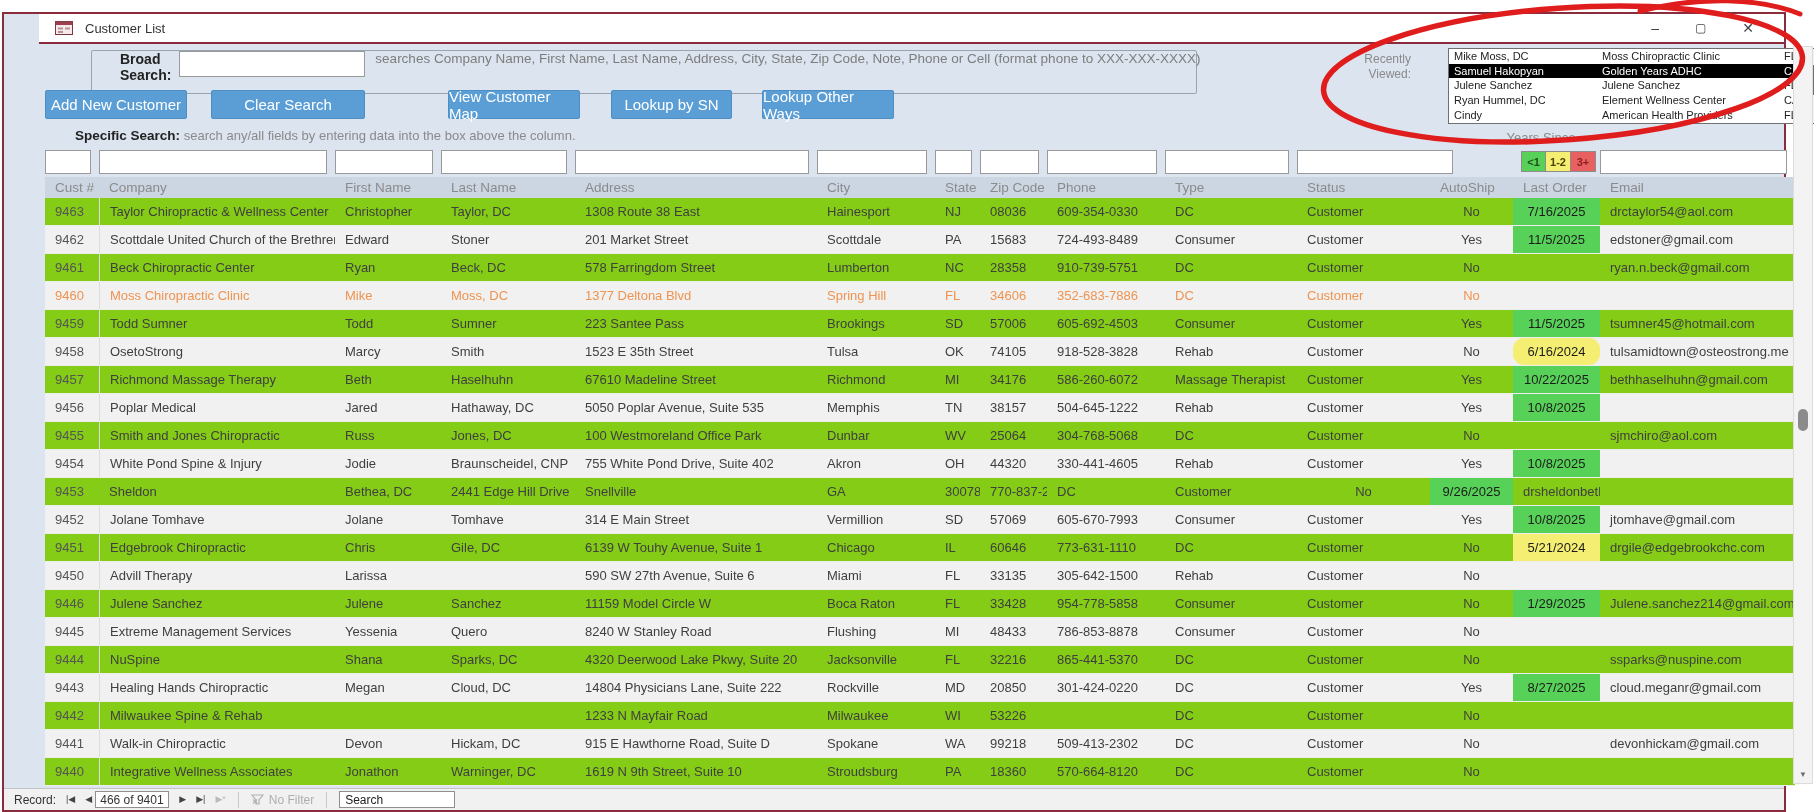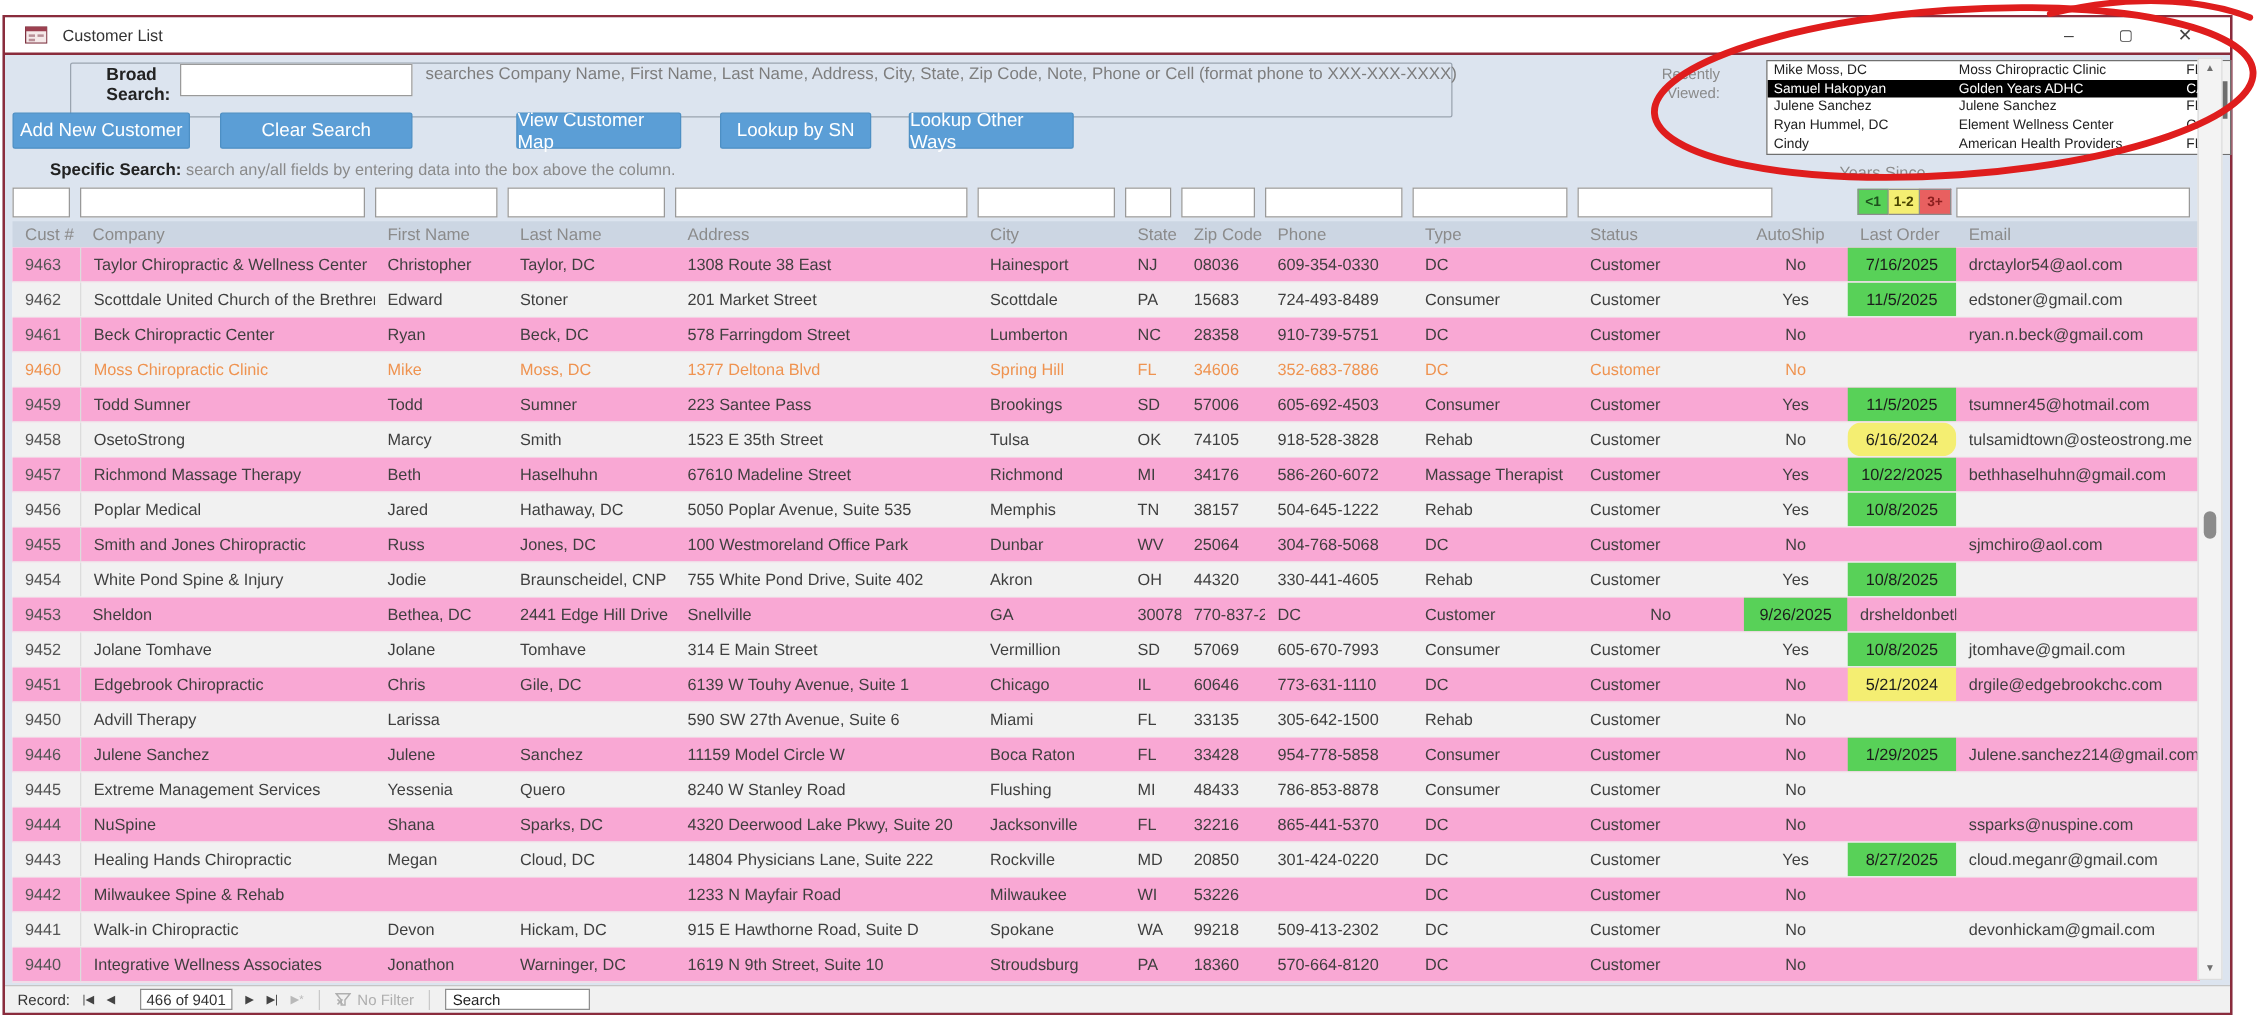--- a/index.html
+++ b/index.html
@@ -1,18 +1,18 @@
 <!DOCTYPE html>
 <html><head>
 <meta charset="utf-8">
 <style>
   * { margin:0; padding:0; box-sizing:border-box; }
   html,body { width:1814px; height:812px; background:#ffffff; font-family:"Liberation Sans", sans-serif; overflow:hidden; }
 
-  .window { position:absolute; left:2px; top:12px; width:1784px; height:800px; border:2px solid #8a2c3c; background:#dce4ef; }
+  .window { position:absolute; left:2px; top:12px; width:1784px; height:800px; border:2px solid #8a2c3c; background:#dce4ef;padding-left:35px; }
 
   
   .titlebar { position:relative; height:30px; background:#ffffff; border-bottom:2px solid #8a2c3c; display:flex; align-items:center; }
   .titlebar .appicon { width:18px; height:14px; margin-left:16px; }
   .titlebar .title { margin-left:12px; font-size:13px; color:#333; }
   .winbtns { position:absolute; right:30px; top:0; height:100%; display:flex; align-items:center; gap:36px; }
   .winbtn { font-size:14px; color:#444; cursor:default; line-height:1; }
   .winbtn.max { font-size:12px; }
 
   .content { position:relative; width:100%; height:742px; }
@@ -50,41 +50,41 @@
   .filter-row .fcell.span2 { grid-column:span 2; }
   .filter-row .fcell.span2 input { width:156px; }
   .legendbox { display:flex; margin-left:8px; }
   .lg { width:25px; height:21px; border:1px solid #8c8c8c; border-left-width:0; font-size:11px; font-weight:bold; display:flex; align-items:center; justify-content:center; }
   .lg:first-child { border-left-width:1px; }
 
   .header-row { position:absolute; left:6px; top:133px; width:1750px; height:21px; background:#ccd6e3; }
   .header-row > div { font-size:13.5px; color:#8b8b8b; padding-left:10px; white-space:nowrap; overflow:hidden; display:flex; align-items:center; }
 
   .rows { position:absolute; left:6px; top:154px; width:1750px; background:#fff; }
-  .trow { height:28px; align-items:center; background:#f9a8d4; border-bottom:1px solid #ededed; }
+  .trow { height:28px; align-items:center; background:#84cc16; border-bottom:1px solid #ededed; }
   .trow:nth-child(even) { background:#f1f1f1; }
   .trow > div { font-size:13px; color:#3f3f3f; padding-left:10px; white-space:nowrap; overflow:hidden; }
   .trow .c-id { color:#555; }
   .trow .c-company { border-left:1px solid #dcdcdc; height:100%; display:flex; align-items:center; }
   .trow .c-autoship { text-align:center; padding-left:0; }
   .trow .c-lastorder { padding:0; height:100%; display:flex; align-items:center; justify-content:center; }
   .chip { width:100%; height:100%; display:flex; align-items:center; justify-content:center; font-size:13px; color:#1c1c1c; }
   .trow.hl > div, .trow.hl .c-id { color:var(--hl); }
 
   
   .vscroll { position:absolute; left:1754px; top:2px; width:20px; height:738px; background:#f3f3f3; border:1px solid #dcdcdc; }
   .varrow { position:absolute; left:0; width:100%; height:16px; color:#6f6f6f; font-size:8px; text-align:center; line-height:16px; }
   .vthumb { position:absolute; left:4px; top:362px; width:10px; height:22px; background:#8b8b8b; border-radius:5px; }
 
   
   .recordbar { position:absolute; left:0; bottom:0; width:100%; height:22px; background:#f1f1f1; border-top:1px solid #c5c5c5; display:flex; align-items:center; font-size:12px; color:#333; }
   .recordbar .rlabel { margin-left:10px; }
   .navbtn { margin-left:10px; font-size:9px; color:#444; line-height:1; }
   .navbtn.dis { color:#b9b9b9; }
-  .navbox { margin-left:20px; width:74px; height:17px; background:#fff; border:1px solid #8f8f8f; font-size:12px; display:flex; align-items:center; padding-left:4px; }
+  .navbox { margin-left:3px; width:74px; height:17px; background:#fff; border:1px solid #8f8f8f; font-size:12px; display:flex; align-items:center; padding-left:4px; }
   .vsep { width:1px; height:16px; background:#c9c9c9; margin-left:12px; }
   .nofilter { display:flex; align-items:center; gap:5px; margin-left:12px; color:#aeaeae; }
   .searchbox { margin-left:12px; width:116px; height:17px; background:#fff; border:1px solid #8f8f8f; font-size:12px; display:flex; align-items:center; padding-left:5px; color:#222; }
 
   .annotation { position:absolute; left:0; top:0; width:1814px; height:812px; pointer-events:none; z-index:60; }
 </style>
 </head>
 <body>
 
 <div class="window">

